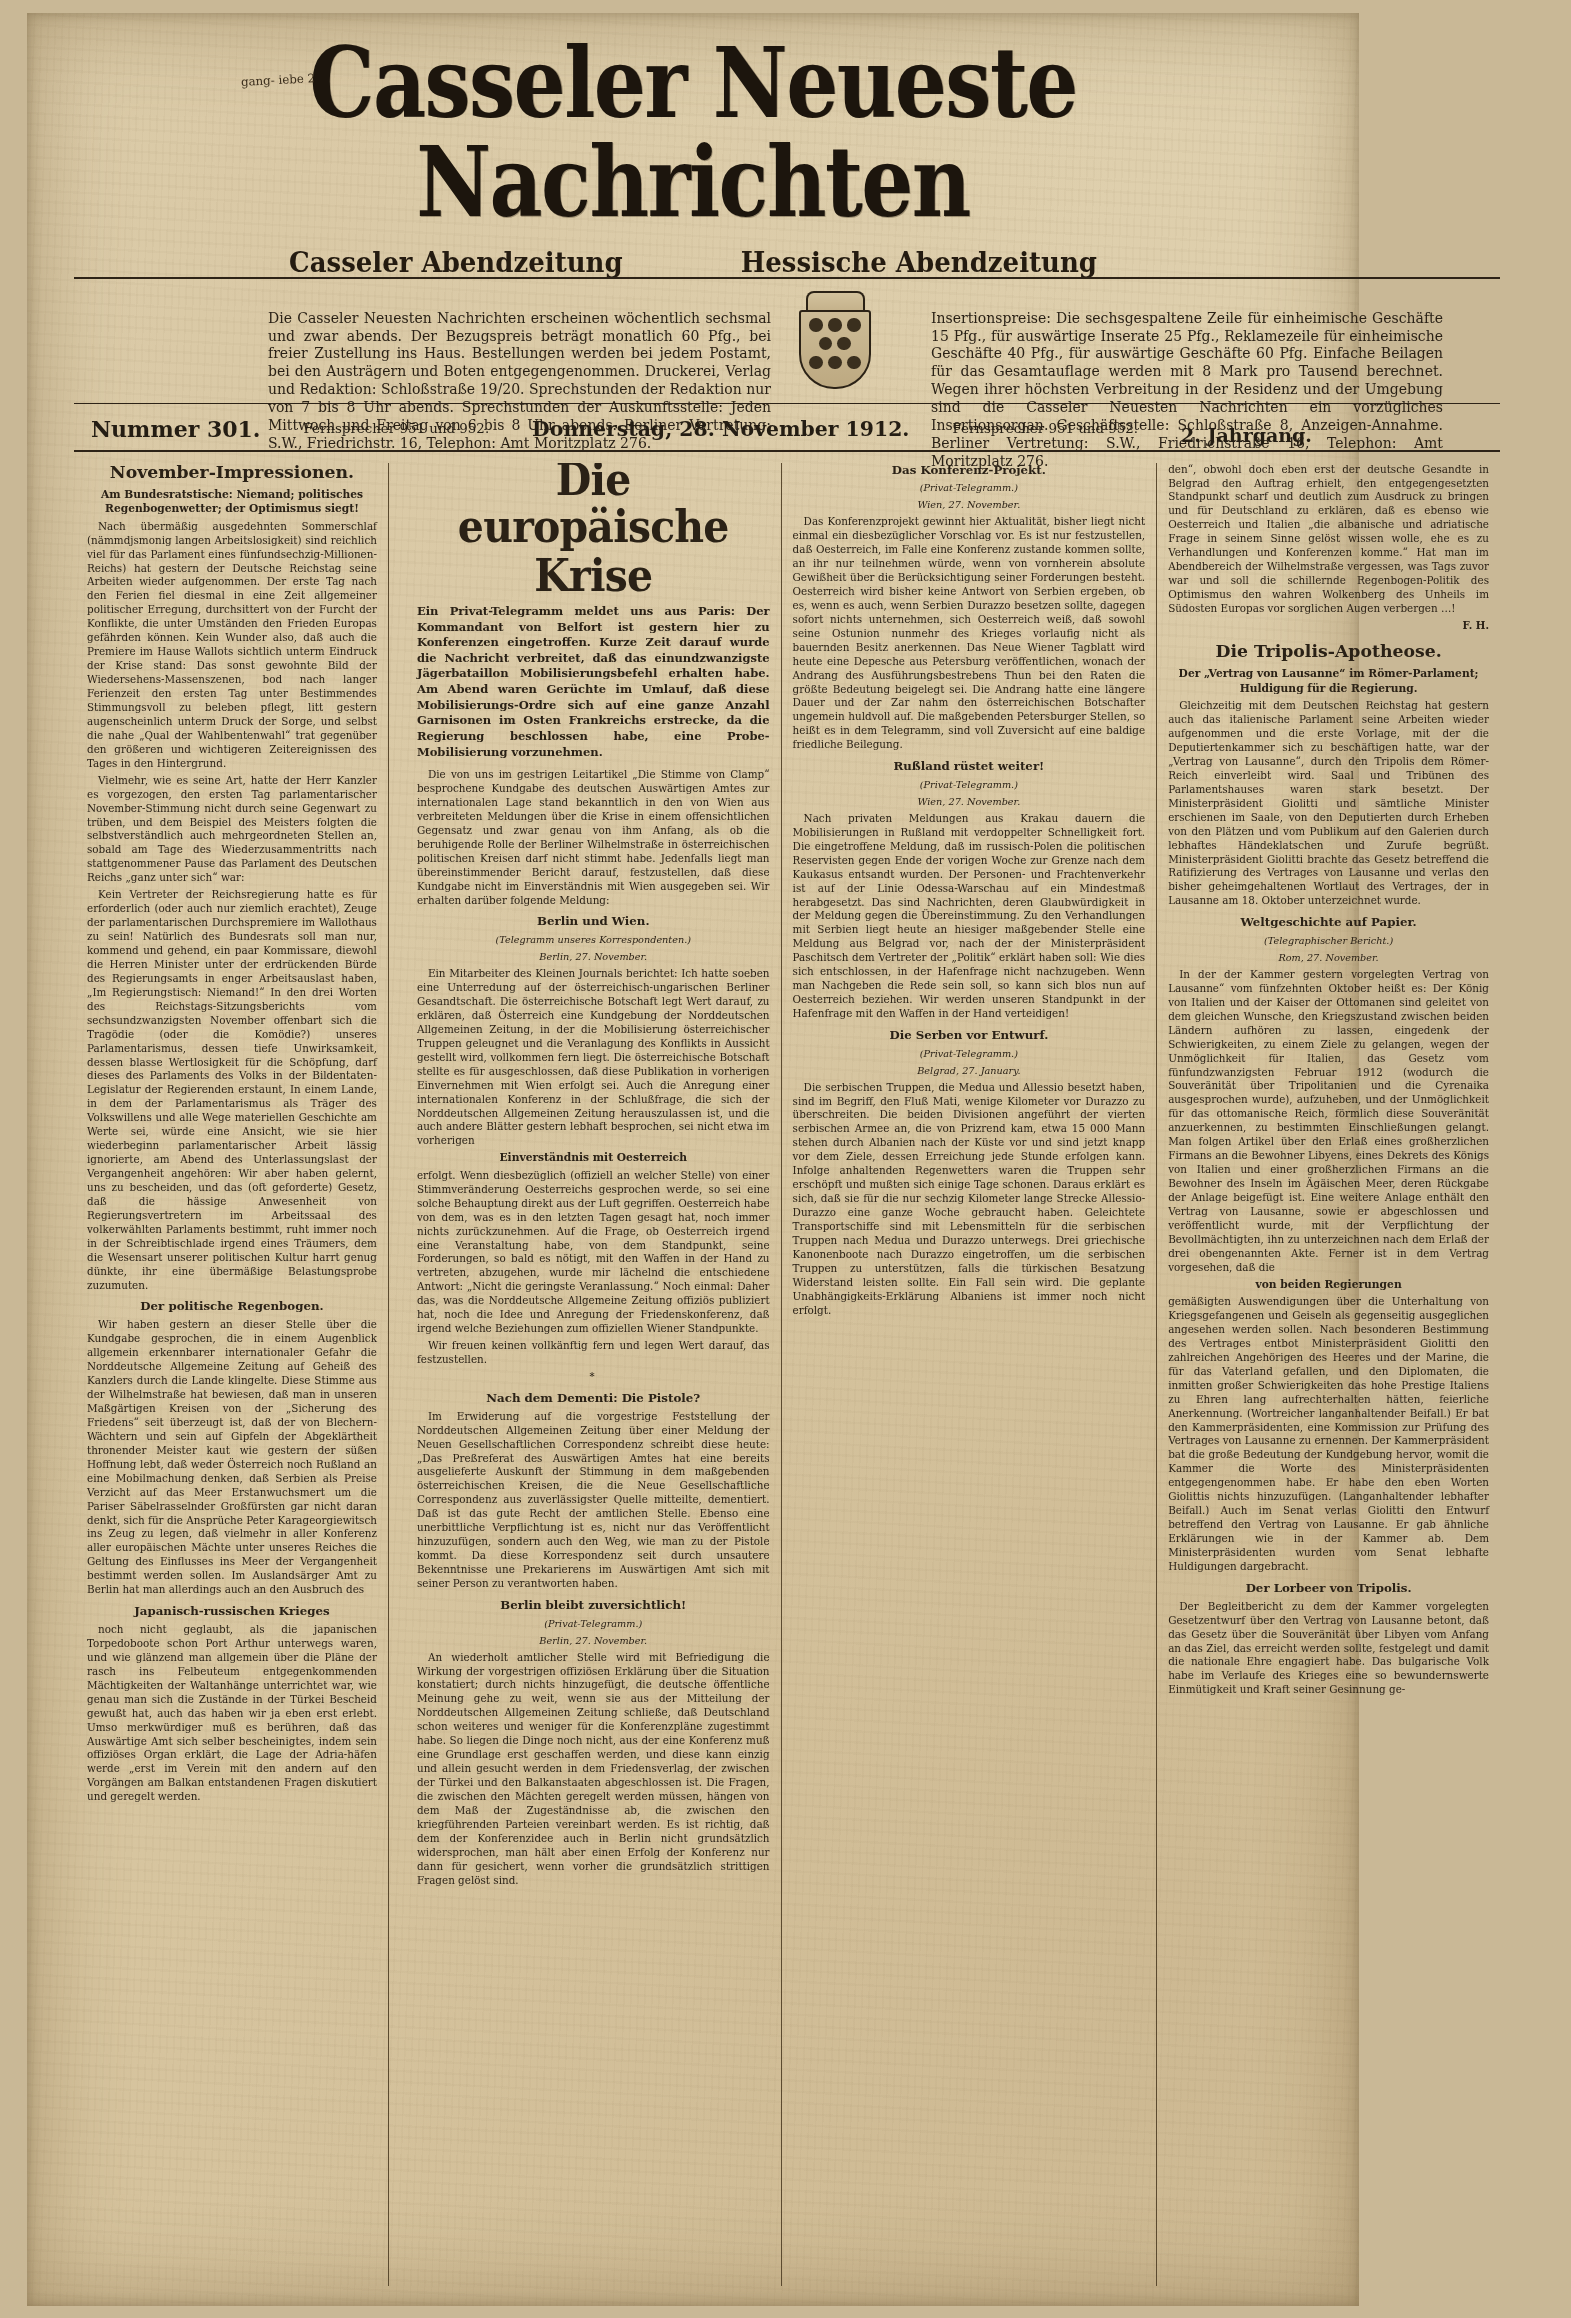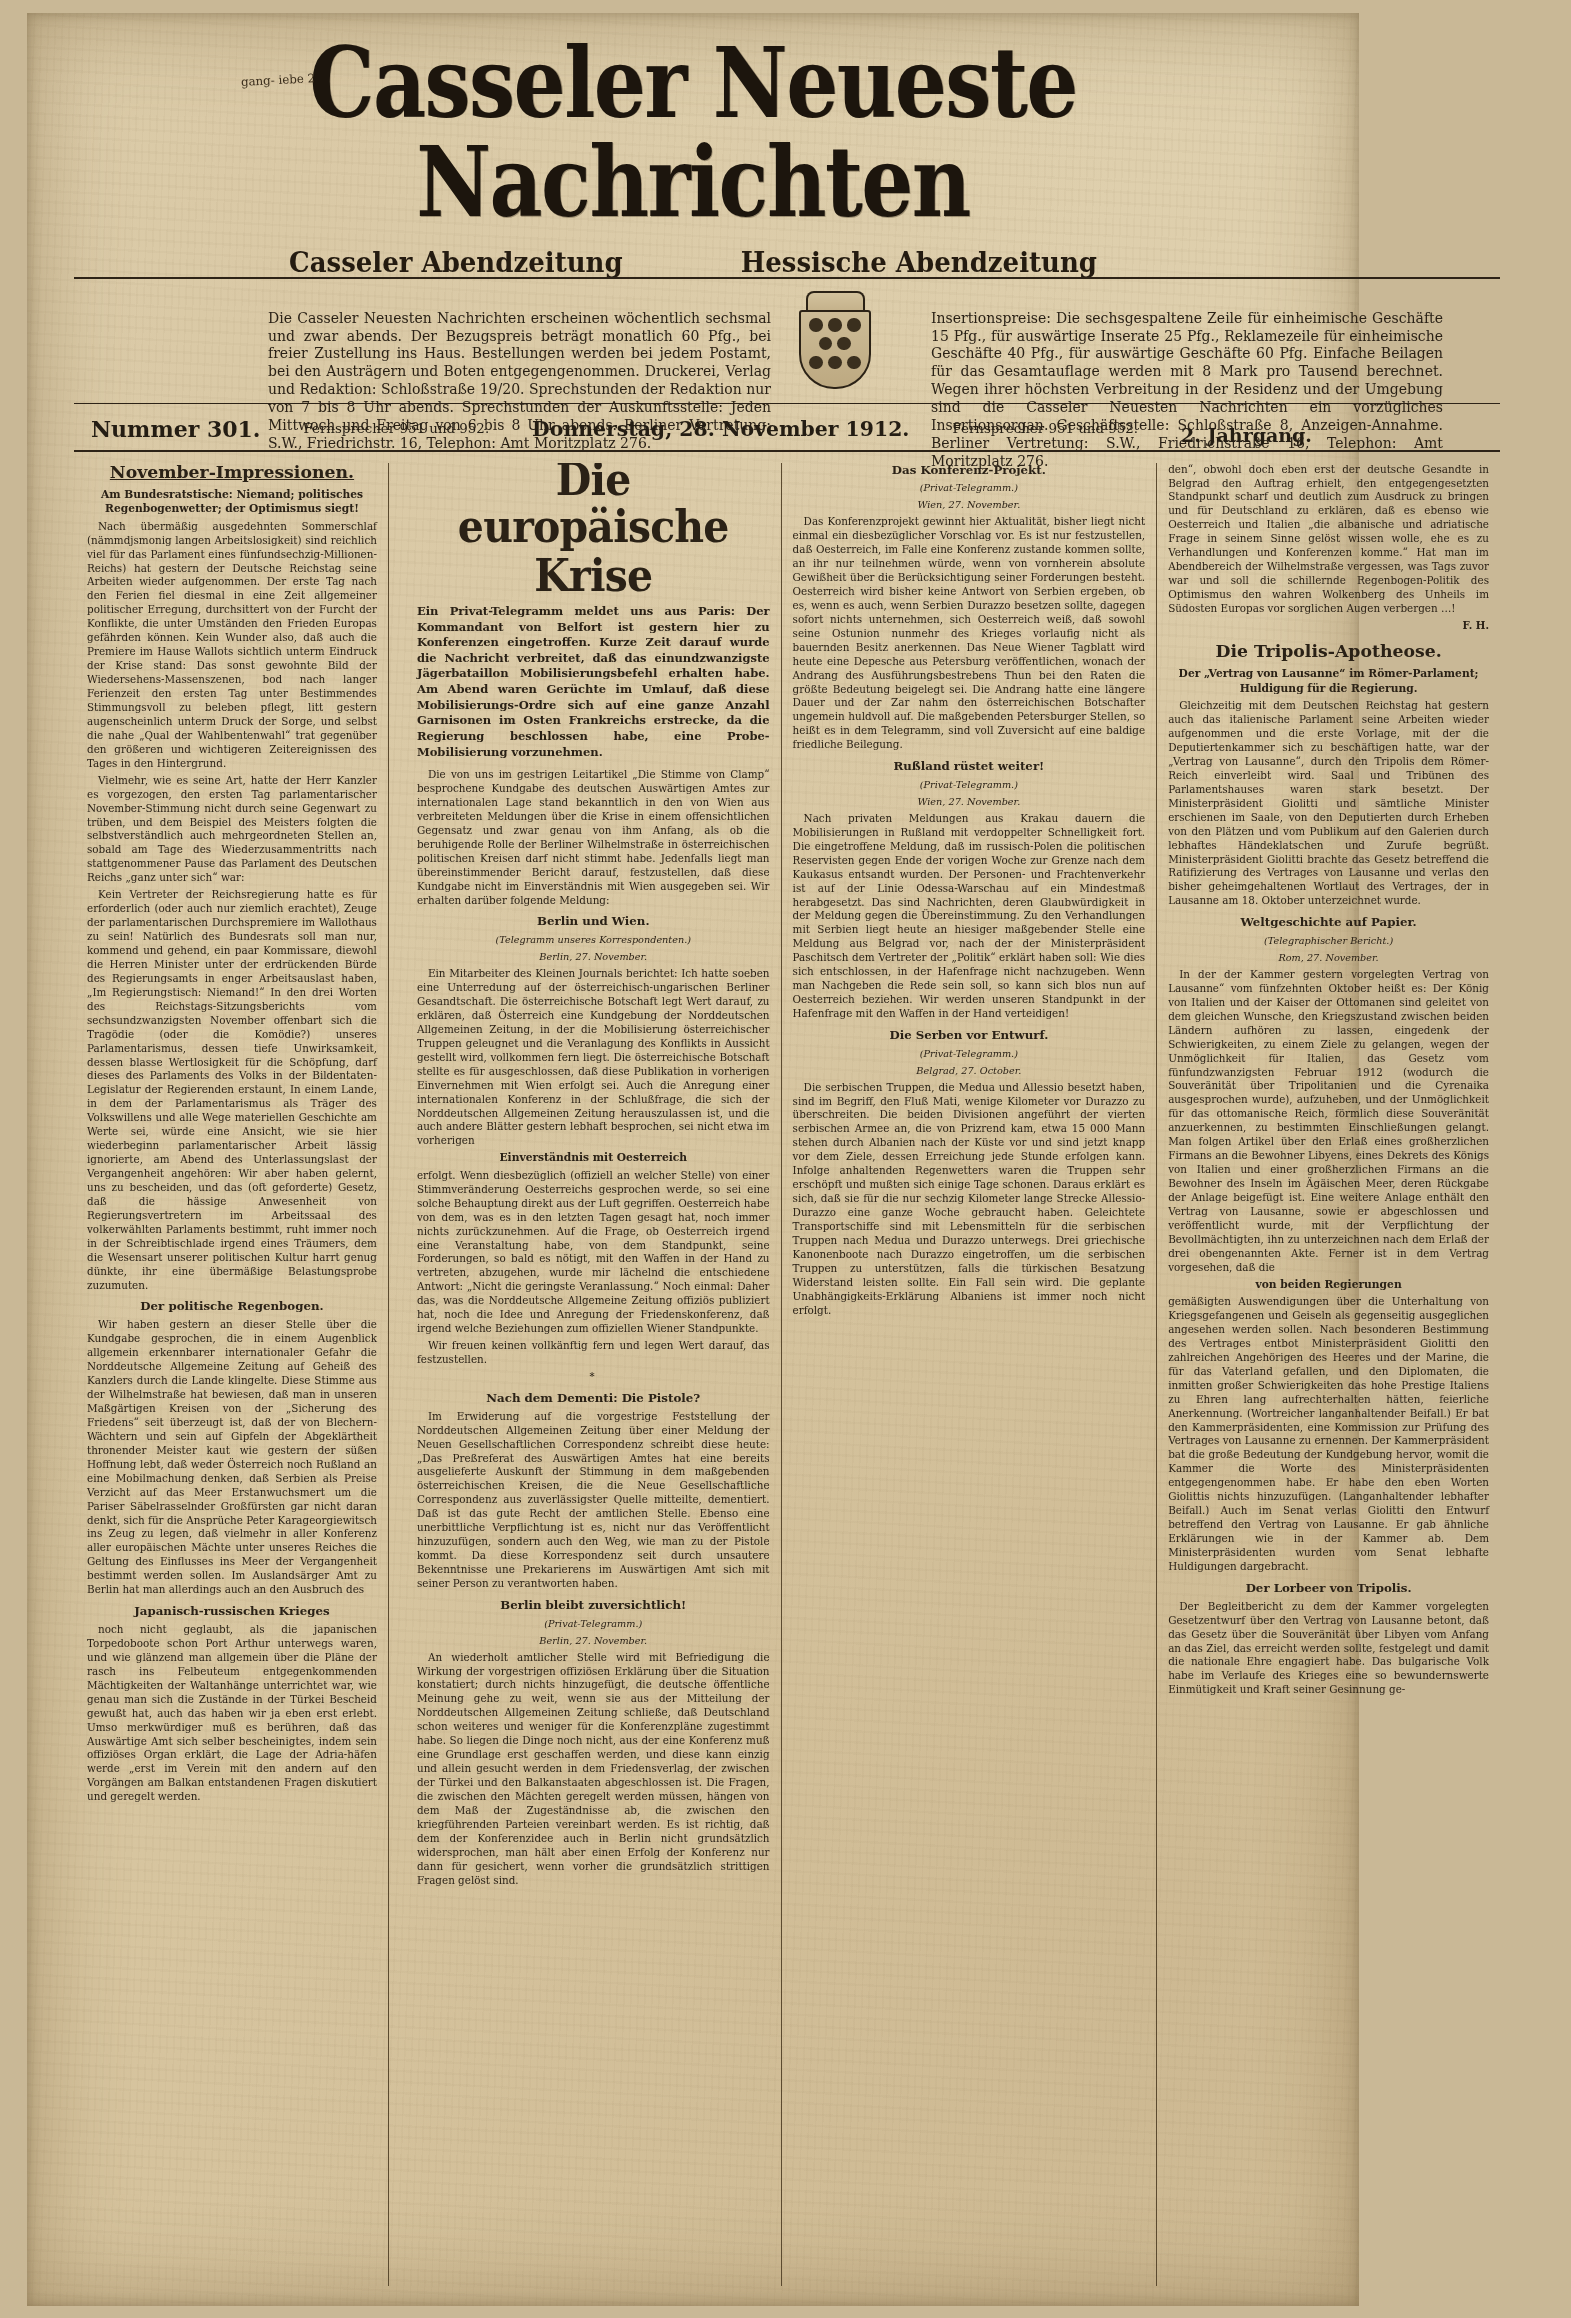--- a/index.html
+++ b/index.html
@@ -126,21 +126,21 @@
   .col p{margin:0 0 3.1px 0;text-indent:11px;}
   .col p.noind{text-indent:0;}
   .h-sec{
     font-family:"DejaVu Serif", serif;
     font-weight:700;
     font-size:17.3px;
     text-align:center;
     margin:9.4px 0 5.5px 0;
     line-height:1.15;
   }
-  .h-sec.first{margin-top:0;text-decoration:underline;}
+  .h-sec.first{margin-top:0;}
   .h-sub{
     font-weight:700;font-size:11.8px;text-align:center;margin:7px 0 3.1px;
   }
   .h-lead{
     font-weight:700;font-size:10.7px;text-align:center;margin:3.1px 0 3.1px;
   }
   .italic-c{font-style:italic;text-align:center;font-size:9.7px;margin:0 0 3.9px;}
   .banner{
     font-family:"DejaVu Serif", serif;
     font-weight:700;
@@ -245,21 +245,21 @@
       <div class="h-sub" style="margin-top:0">Das Konferenz-Projekt.</div>
       <div class="italic-c">(Privat-Telegramm.)</div>
       <div class="italic-c">Wien, 27. November.</div>
       <p>Das Konferenzprojekt gewinnt hier Aktualität, bisher liegt nicht einmal ein diesbezüglicher Vorschlag vor. Es ist nur festzustellen, daß Oesterreich, im Falle eine Konferenz zustande kommen sollte, an ihr nur teilnehmen würde, wenn von vornherein absolute Gewißheit über die Berücksichtigung seiner Forderungen besteht. Oesterreich wird bisher keine Antwort von Serbien ergeben, ob es, wenn es auch, wenn Serbien Durazzo besetzen sollte, dagegen sofort nichts unternehmen, sich Oesterreich weiß, daß sowohl seine Ostunion nunmehr des Krieges vorlaufig nicht als bauernden Besitz anerkennen. Das Neue Wiener Tagblatt wird heute eine Depesche aus Petersburg veröffentlichen, wonach der Andrang des Ausführungsbestrebens Thun bei den Raten die größte Bedeutung beigelegt sei. Die Andrang hatte eine längere Dauer und der Zar nahm den österreichischen Botschafter ungemein huldvoll auf. Die maßgebenden Petersburger Stellen, so heißt es in dem Telegramm, sind voll Zuversicht auf eine baldige friedliche Beilegung.</p>
       <div class="h-sub">Rußland rüstet weiter!</div>
       <div class="italic-c">(Privat-Telegramm.)</div>
       <div class="italic-c">Wien, 27. November.</div>
       <p>Nach privaten Meldungen aus Krakau dauern die Mobilisierungen in Rußland mit verdoppelter Schnelligkeit fort. Die eingetroffene Meldung, daß im russisch-Polen die politischen Reservisten gegen Ende der vorigen Woche zur Grenze nach dem Kaukasus entsandt wurden. Der Personen- und Frachtenverkehr ist auf der Linie Odessa-Warschau auf ein Mindestmaß herabgesetzt. Das sind Nachrichten, deren Glaubwürdigkeit in der Meldung gegen die Übereinstimmung. Zu den Verhandlungen mit Serbien liegt heute an hiesiger maßgebender Stelle eine Meldung aus Belgrad vor, nach der der Ministerpräsident Paschitsch dem Vertreter der „Politik“ erklärt haben soll: Wie dies sich entschlossen, in der Hafenfrage nicht nachzugeben. Wenn man Nachgeben die Rede sein soll, so kann sich blos nun auf Oesterreich beziehen. Wir werden unseren Standpunkt in der Hafenfrage mit den Waffen in der Hand verteidigen!</p>
       <div class="h-sub">Die Serben vor Entwurf.</div>
       <div class="italic-c">(Privat-Telegramm.)</div>
-      <div class="italic-c">Belgrad, 27. October.</div>
+      <div class="italic-c">Belgrad, 27. January.</div>
       <p>Die serbischen Truppen, die Medua und Allessio besetzt haben, sind im Begriff, den Fluß Mati, wenige Kilometer vor Durazzo zu überschreiten. Die beiden Divisionen angeführt der vierten serbischen Armee an, die von Prizrend kam, etwa 15 000 Mann stehen durch Albanien nach der Küste vor und sind jetzt knapp vor dem Ziele, dessen Erreichung jede Stunde erfolgen kann. Infolge anhaltenden Regenwetters waren die Truppen sehr erschöpft und mußten sich einige Tage schonen. Daraus erklärt es sich, daß sie für die nur sechzig Kilometer lange Strecke Allessio-Durazzo eine ganze Woche gebraucht haben. Geleichtete Transportschiffe sind mit Lebensmitteln für die serbischen Truppen nach Medua und Durazzo unterwegs. Drei griechische Kanonenboote nach Durazzo eingetroffen, um die serbischen Truppen zu unterstützen, falls die türkischen Besatzung Widerstand leisten sollte. Ein Fall sein wird. Die geplante Unabhängigkeits-Erklärung Albaniens ist immer noch nicht erfolgt.</p>
     </div>
 
     <div class="col c4">
       <p class="noind">den“, obwohl doch eben erst der deutsche Gesandte in Belgrad den Auftrag erhielt, den entgegengesetzten Standpunkt scharf und deutlich zum Ausdruck zu bringen und für Deutschland zu erklären, daß es ebenso wie Oesterreich und Italien „die albanische und adriatische Frage in seinem Sinne gelöst wissen wolle, ehe es zu Verhandlungen und Konferenzen komme.“ Hat man im Abendbereich der Wilhelmstraße vergessen, was Tags zuvor war und soll die schillernde Regenbogen-Politik des Optimismus den wahren Wolkenberg des Unheils im Südosten Europas vor sorglichen Augen verbergen …!</p>
       <div class="sig">F. H.</div>
       <div class="h-sec">Die Tripolis-Apotheose.</div>
       <div class="h-lead">Der „Vertrag von Lausanne“ im Römer-Parlament; Huldigung für die Regierung.</div>
       <p>Gleichzeitig mit dem Deutschen Reichstag hat gestern auch das italienische Parlament seine Arbeiten wieder aufgenommen und die erste Vorlage, mit der die Deputiertenkammer sich zu beschäftigen hatte, war der „Vertrag von Lausanne“, durch den Tripolis dem Römer-Reich einverleibt wird. Saal und Tribünen des Parlamentshauses waren stark besetzt. Der Ministerpräsident Giolitti und sämtliche Minister erschienen im Saale, von den Deputierten durch Erheben von den Plätzen und vom Publikum auf den Galerien durch lebhaftes Händeklatschen und Zurufe begrüßt. Ministerpräsident Giolitti brachte das Gesetz betreffend die Ratifizierung des Vertrages von Lausanne und verlas den bisher geheimgehaltenen Wortlaut des Vertrages, der in Lausanne am 18. Oktober unterzeichnet wurde.</p>
       <div class="h-sub">Weltgeschichte auf Papier.</div>

